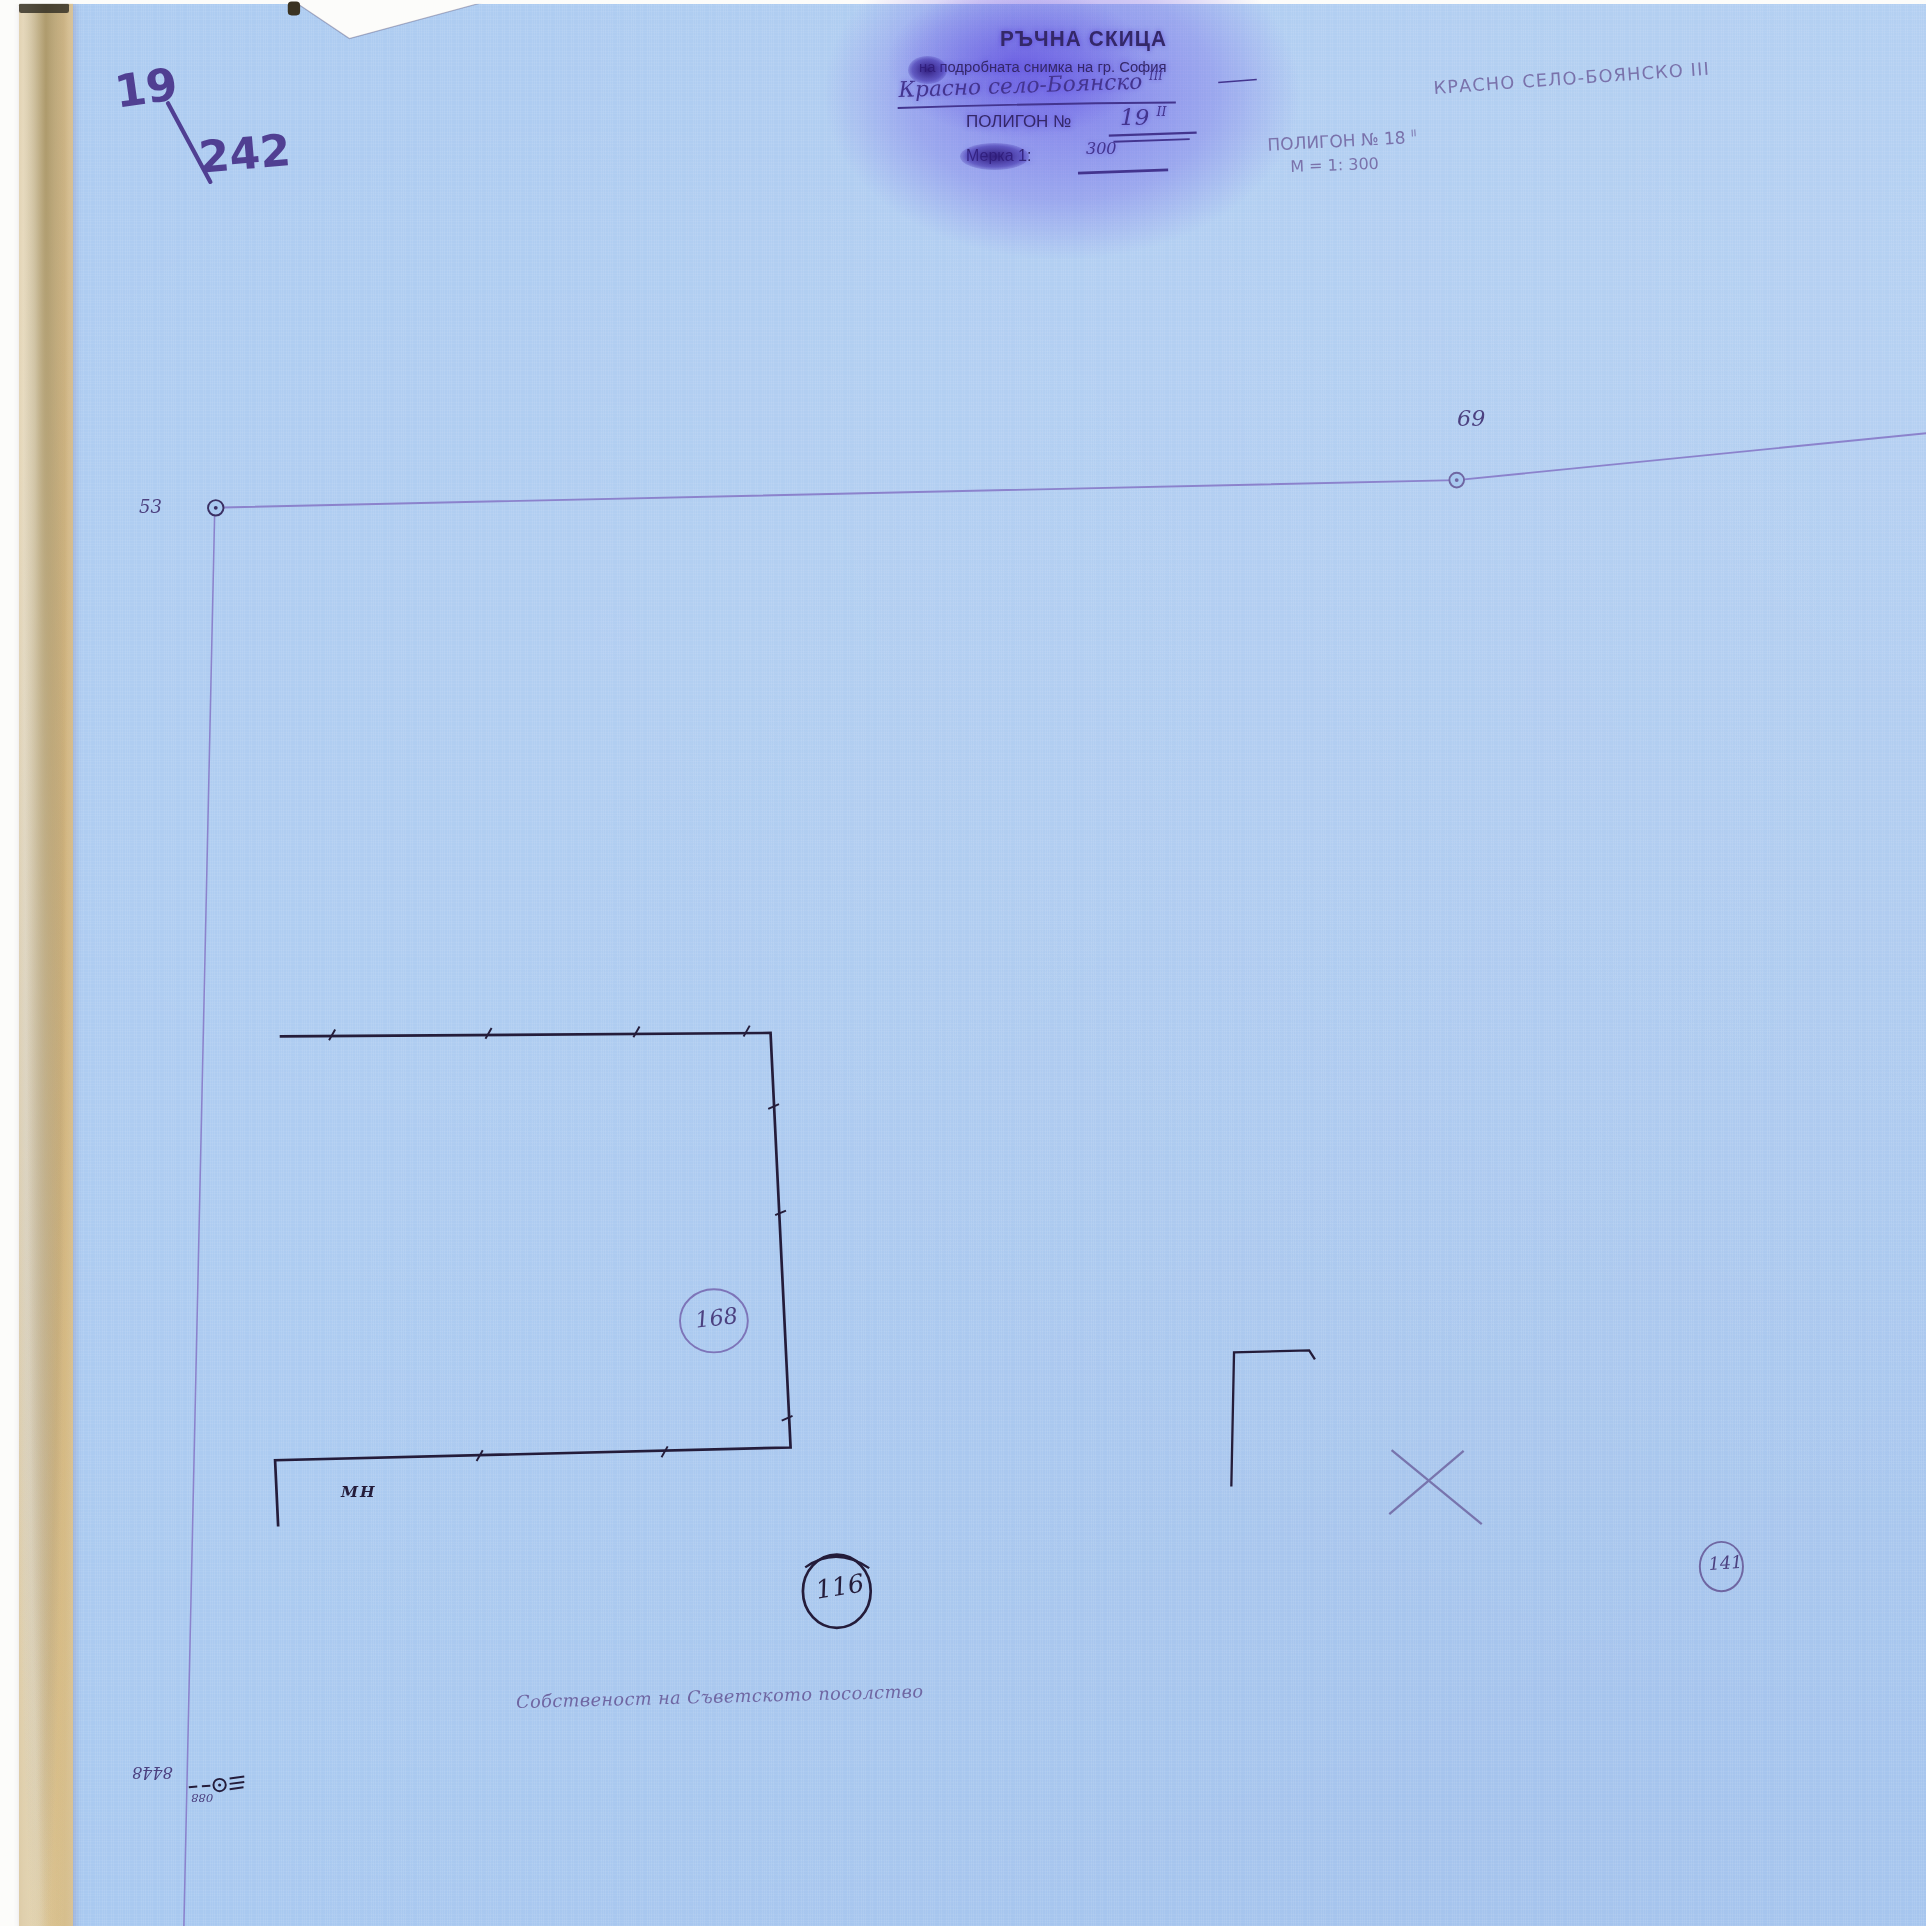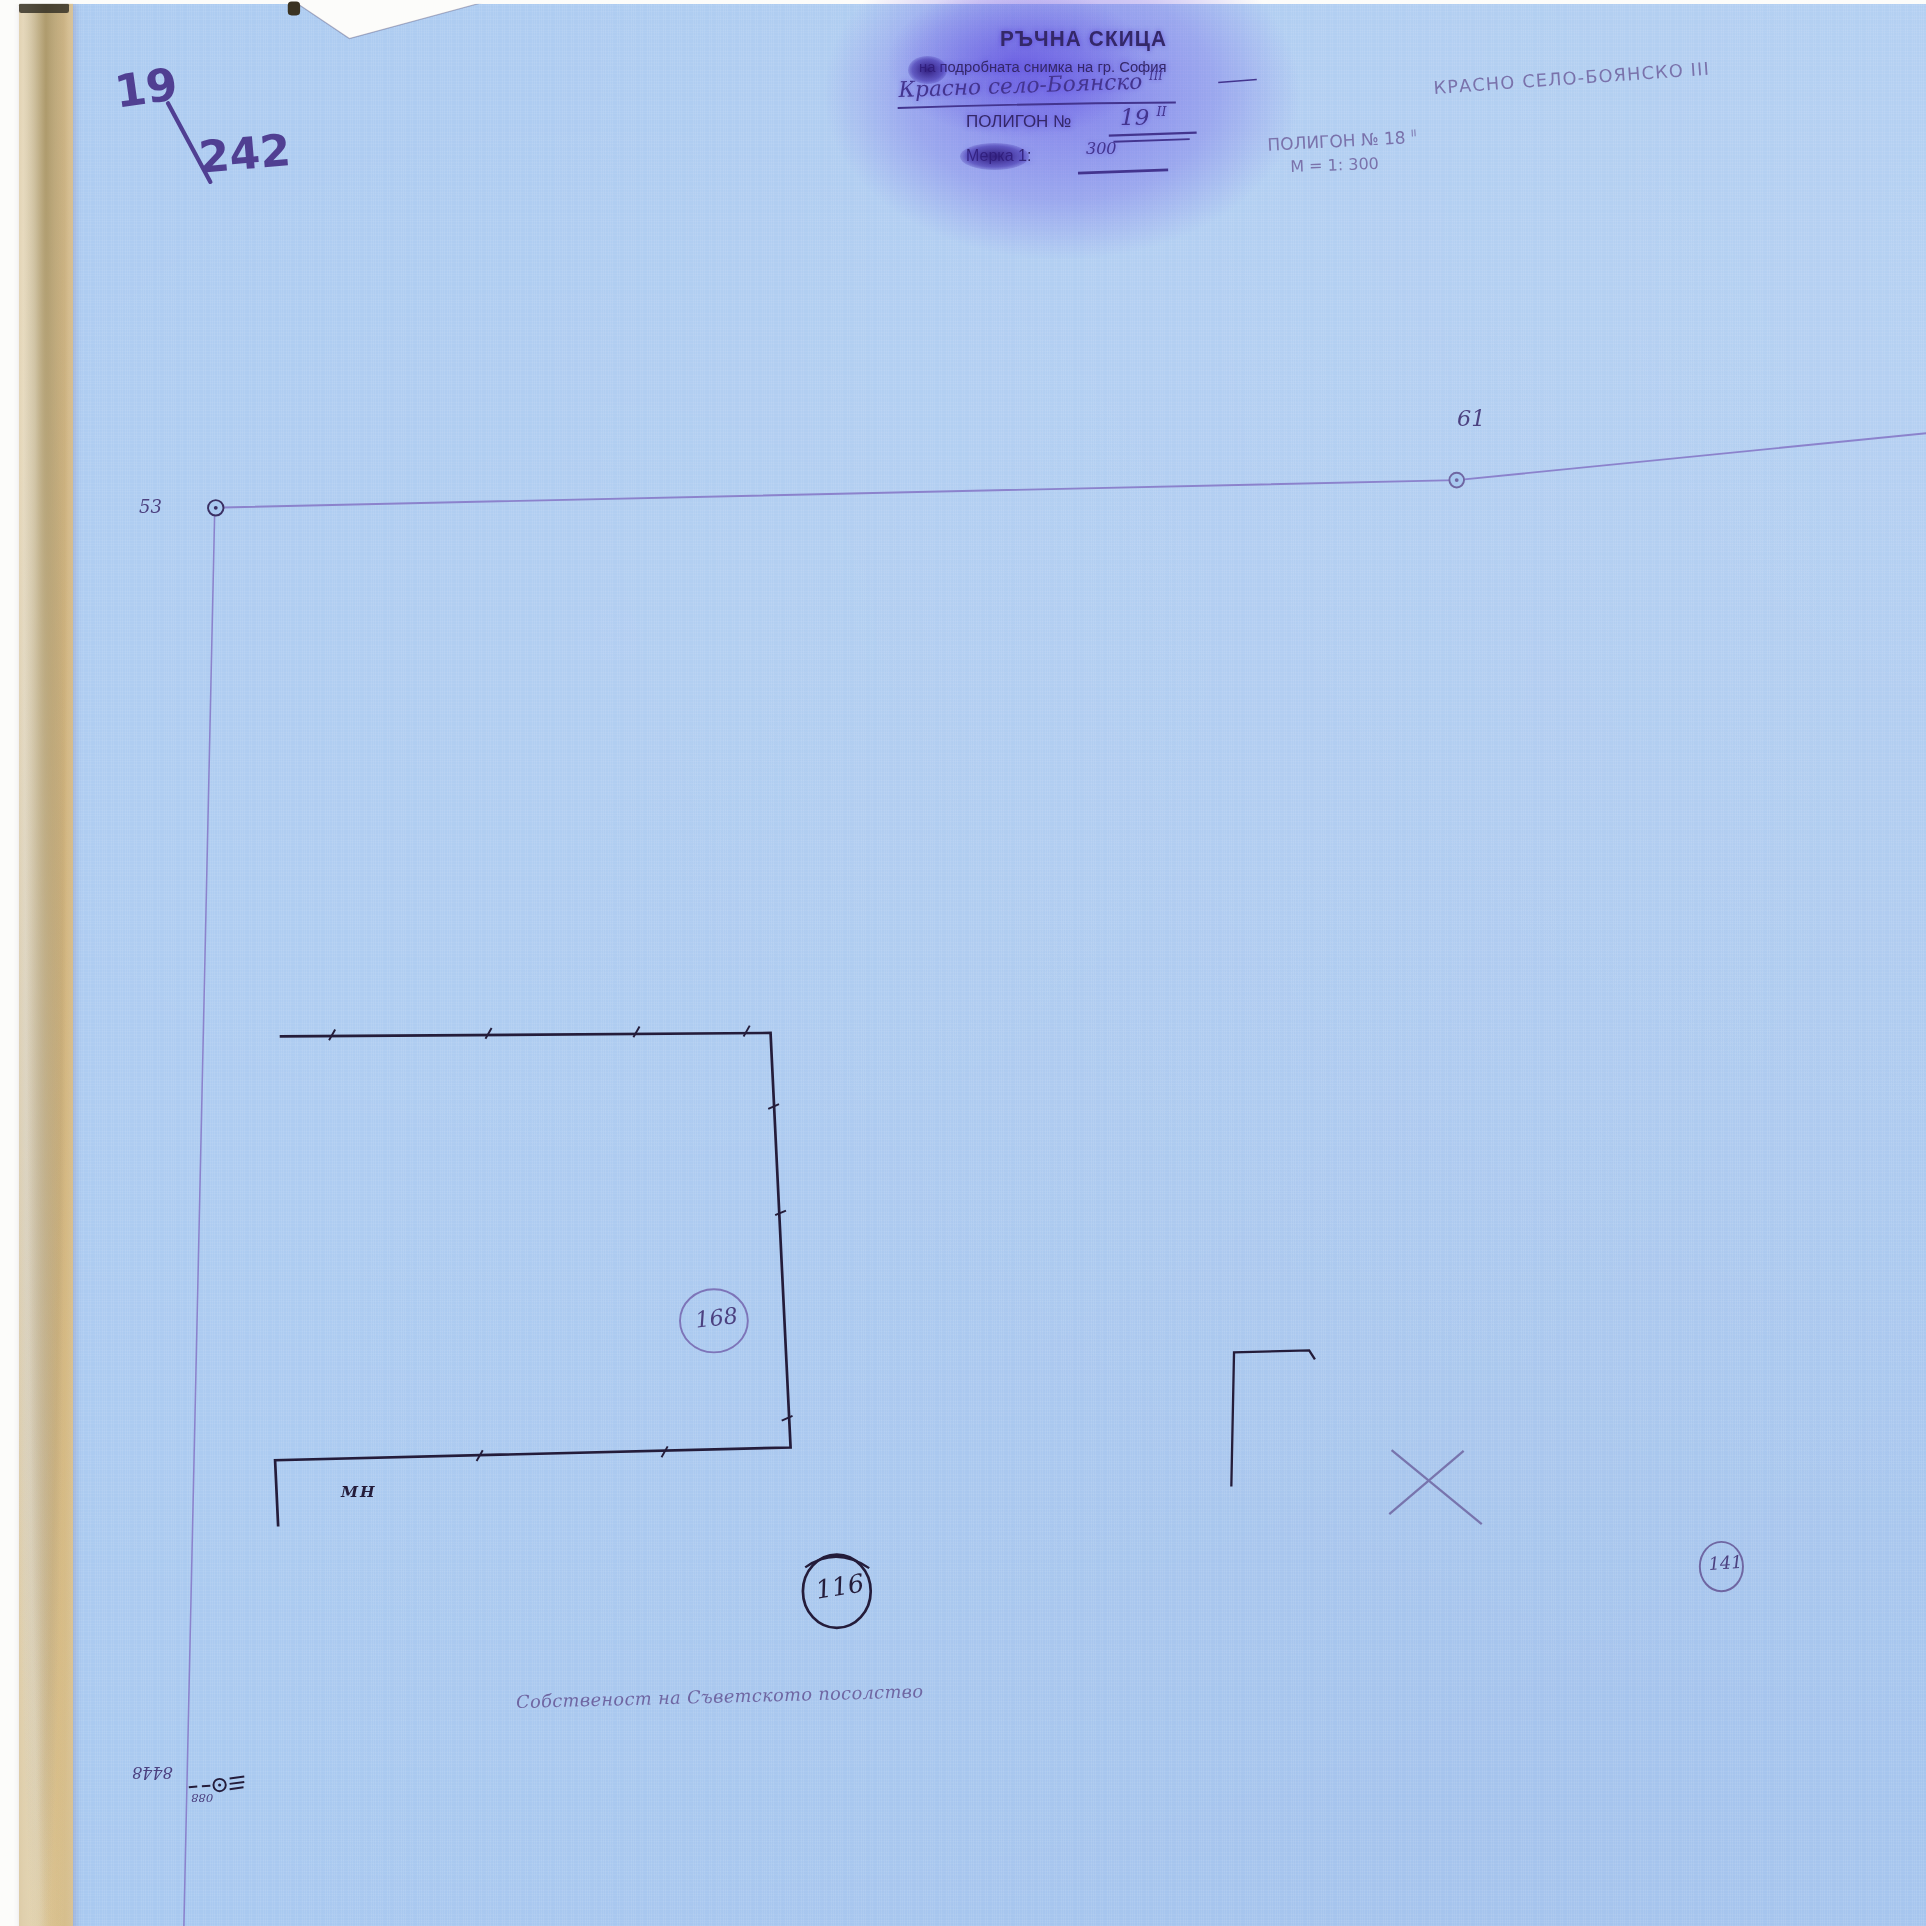--- a/index.html
+++ b/index.html
@@ -168,21 +168,21 @@
   <div class="t pcc" style="left:1267px;top:136px;font-size:17px;transform:rotate(-3deg);transform-origin:left top;">
     <span>ПОЛИГОН № 18</span>
     <sup>II</sup>
   </div>
   <div class="t pcc" style="left:1290px;top:159px;font-size:16px;transform:rotate(-2deg);transform-origin:left top;">М  = 1: 300</div>
 
   <div class="t" style="left:112px;top:70px;font-size:45px;font-weight:700;color:#503f92;font-family:'DejaVu Sans',sans-serif;transform:rotate(-8deg);transform-origin:left top;">19</div>
   <div class="t" style="left:197px;top:136px;font-size:44px;font-weight:700;color:#503f92;font-family:'DejaVu Sans',sans-serif;transform:rotate(-5deg);transform-origin:left top;">242</div>
 
   <div class="t pcd" style="left:139px;top:498px;font-size:18px;">53</div>
-  <div class="t pcd" style="left:1457px;top:407px;font-size:22.3px;">61</div>
+  <div class="t pcd" style="left:1457px;top:407px;font-size:22.3px;">69</div>
 
   <div class="t pcd" style="left:694px;top:1309px;font-size:22.3px;transform:rotate(-7deg);transform-origin:left top;">168</div>
   <div class="t ink" style="left:814px;top:1578px;font-size:25.4px;transform:rotate(-9deg);transform-origin:left top;">116</div>
   <div class="t pcd" style="left:1708px;top:1556px;font-size:17.7px;transform:rotate(-4deg);transform-origin:left top;">141</div>
 
   <div class="t ink" style="left:341px;top:1485px;font-size:15.4px;font-weight:700;letter-spacing:1.9px;">МН</div>
 
   <div class="t pc" style="left:516px;top:1694px;font-size:17.7px;transform:rotate(-1.5deg);transform-origin:left top;letter-spacing:0.4px;">Собственост на Съветското посолство</div>
 
   <div class="t pcd" style="left:132px;top:1764px;font-size:16px;transform:rotate(180deg);transform-origin:center;">8448</div>

